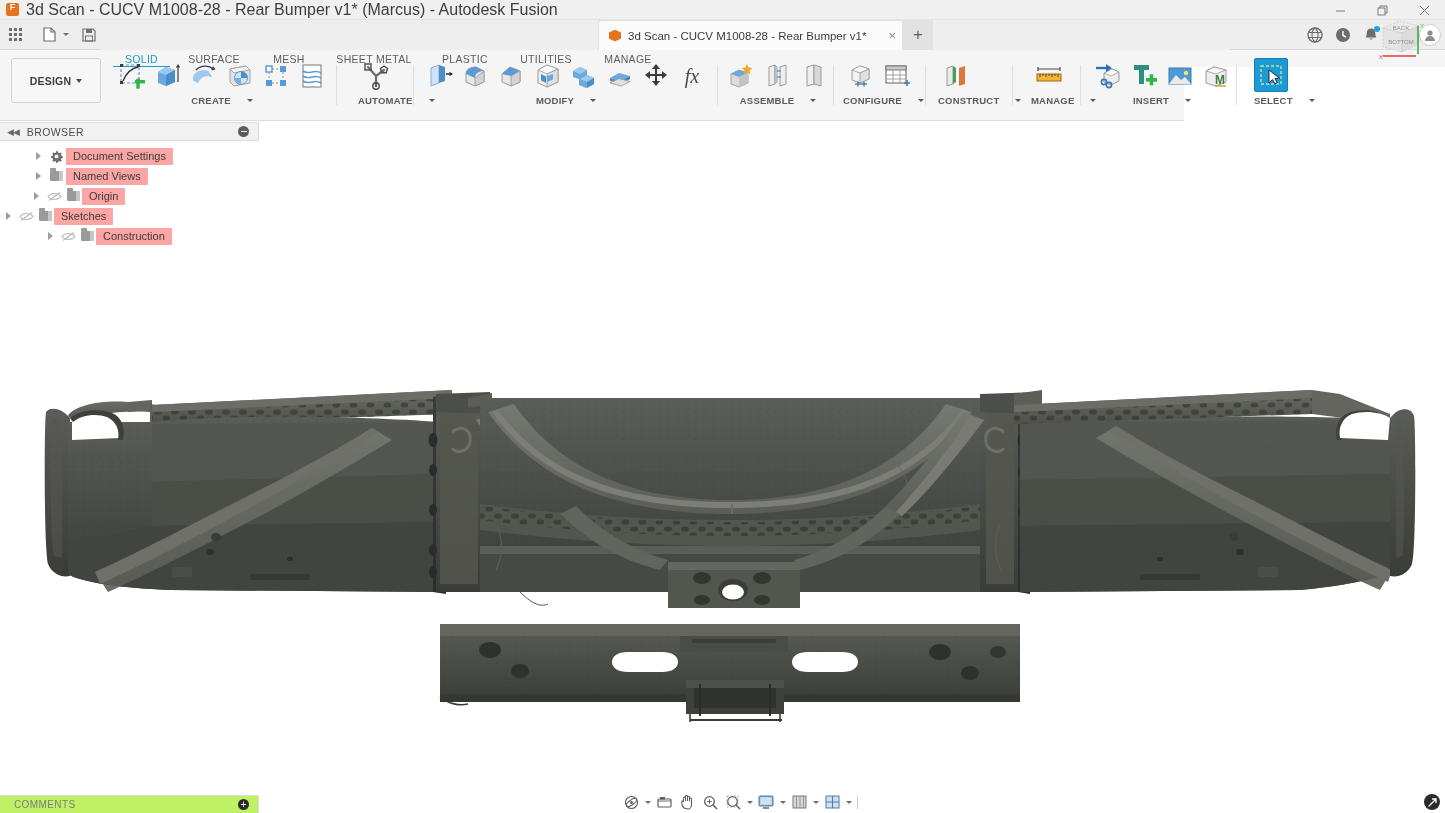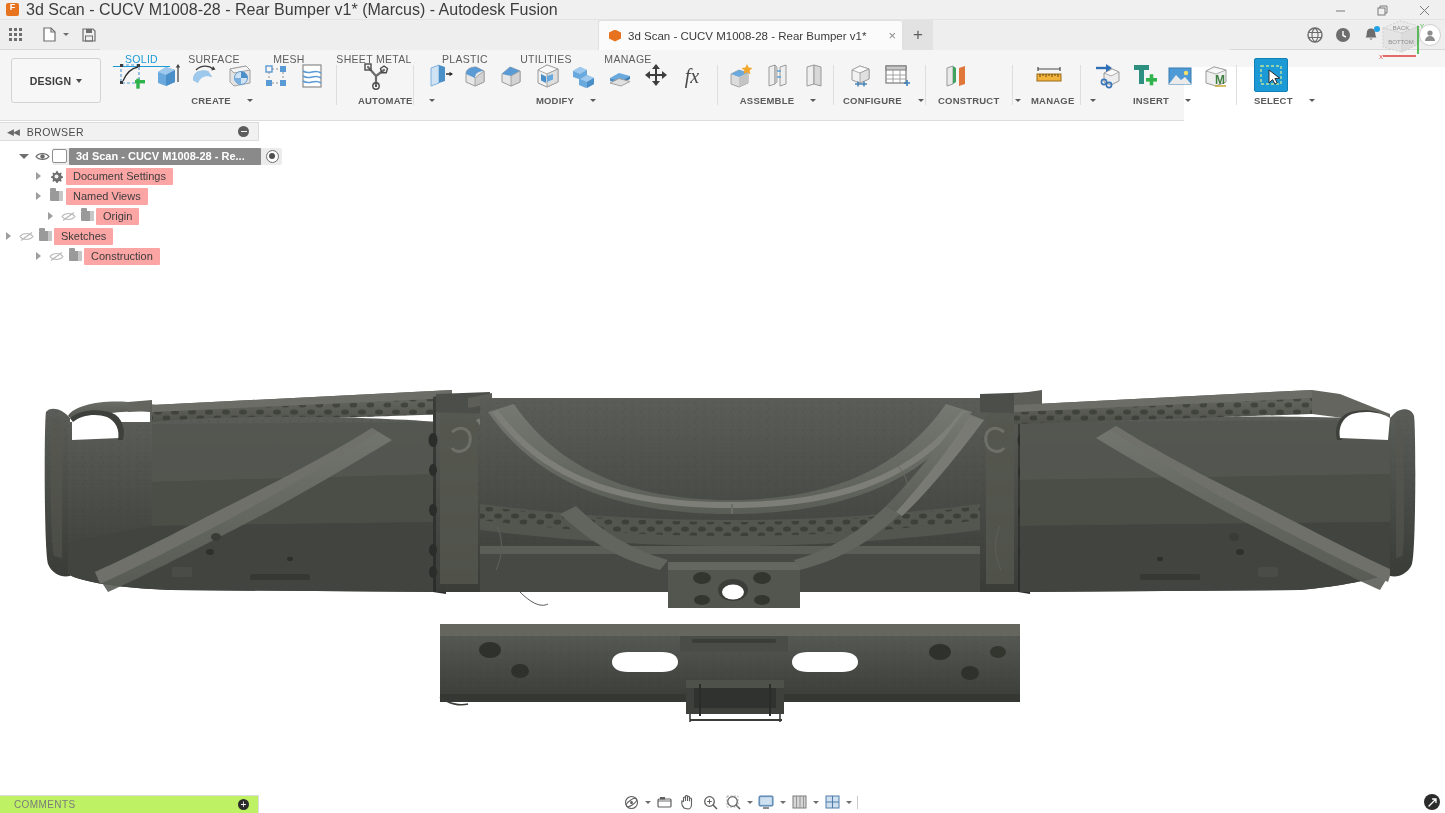--- a/index.html
+++ b/index.html
@@ -854,36 +854,20 @@
   </div>
 
   <div class="browser-hdr">
     <span class="bh-collapse">◀◀</span>
     <span class="bh-title">BROWSER</span>
     <span class="bh-dot"></span>
   </div>
 
   <div class="tree">
 
-    <div class="trow root" style="padding-left:16px;">
-      <div class="tw">
-          <span class="arrow-d" style="border-top-color:#6f6f6f;"></span>
-        </div>
-      <div class="eye">
-        <svg width="15" height="11" viewBox="0 0 15 11">
-          <path d="M1 5.5 C4 1.5 11 1.5 14 5.5 C11 9.5 4 9.5 1 5.5 Z" fill="none" stroke="#6b6b6b" stroke-width="1.2"></path>
-          <circle cx="7.5" cy="5.5" r="2.2" fill="#6b6b6b"></circle>
-        </svg>
-      </div>
-      <div class="root-wrap">
-        <div class="cube-ico"></div>
-        <span class="tlabel">3d Scan - CUCV M1008-28 - Re...</span>
-        <span class="radio-ico"></span>
-      </div>
-    </div>
 
     <div class="trow" style="padding-left:30px;">
       <div class="tw">
           <span class="arrow-r"></span>
         </div>
       <div class="eye">
         <svg width="13" height="13" viewBox="0 0 13 13">
           <path d="M6.5 0.8 l1.1 .25 .5 1.5 1.4 .6 1.4 -.7 .8 .8 -.7 1.4 .6 1.4 1.5 .5 0 1.1 -1.5 .5 -.6 1.4 .7 1.4 -.8 .8 -1.4 -.7 -1.4 .6 -.5 1.5 -1.1 0 -.5 -1.5 -1.4 -.6 -1.4 .7 -.8 -.8 .7 -1.4 -.6 -1.4 -1.5 -.5 0 -1.1 1.5 -.5 .6 -1.4 -.7 -1.4 .8 -.8 1.4 .7 1.4 -.6 Z" fill="#6d6d6d"></path>
           <circle cx="6.5" cy="6.5" r="2" fill="#f0f0f0"></circle>
         </svg>
@@ -894,21 +878,21 @@
     <div class="trow" style="padding-left:30px;">
       <div class="tw">
           <span class="arrow-r"></span>
         </div>
       <div class="eye">
           <span class="folder"></span>
         </div>
       <span class="tlabel">Named Views</span>
     </div>
 
-    <div class="trow" style="padding-left:42px;">
+    <div class="trow" style="padding-left:28px;">
       <div class="tw">
           <span class="arrow-r"></span>
         </div>
       <div class="eye">
         <svg width="15" height="11" viewBox="0 0 15 11">
           <path d="M1 5.5 C4 1.5 11 1.5 14 5.5 C11 9.5 4 9.5 1 5.5 Z" fill="none" stroke="#bcbcbc" stroke-width="1.2"></path>
           <path d="M2 9.5 L13 1.5" stroke="#bcbcbc" stroke-width="1.2"></path>
           <path d="M4.5 7.8 L10.5 3.2" stroke="#bcbcbc" stroke-width="1"></path>
         </svg>
       </div>
@@ -929,21 +913,21 @@
           <path d="M2 9.5 L13 1.5" stroke="#bcbcbc" stroke-width="1.2"></path>
           <path d="M4.5 7.8 L10.5 3.2" stroke="#bcbcbc" stroke-width="1"></path>
         </svg>
       </div>
       <div class="eye" style="width:18px;">
           <span class="folder"></span>
         </div>
       <span class="tlabel">Sketches</span>
     </div>
 
-    <div class="trow" style="padding-left:30px;">
+    <div class="trow" style="padding-left:42px;">
       <div class="tw">
           <span class="arrow-r"></span>
         </div>
       <div class="eye">
         <svg width="15" height="11" viewBox="0 0 15 11">
           <path d="M1 5.5 C4 1.5 11 1.5 14 5.5 C11 9.5 4 9.5 1 5.5 Z" fill="none" stroke="#bcbcbc" stroke-width="1.2"></path>
           <path d="M2 9.5 L13 1.5" stroke="#bcbcbc" stroke-width="1.2"></path>
           <path d="M4.5 7.8 L10.5 3.2" stroke="#bcbcbc" stroke-width="1"></path>
         </svg>
       </div>

